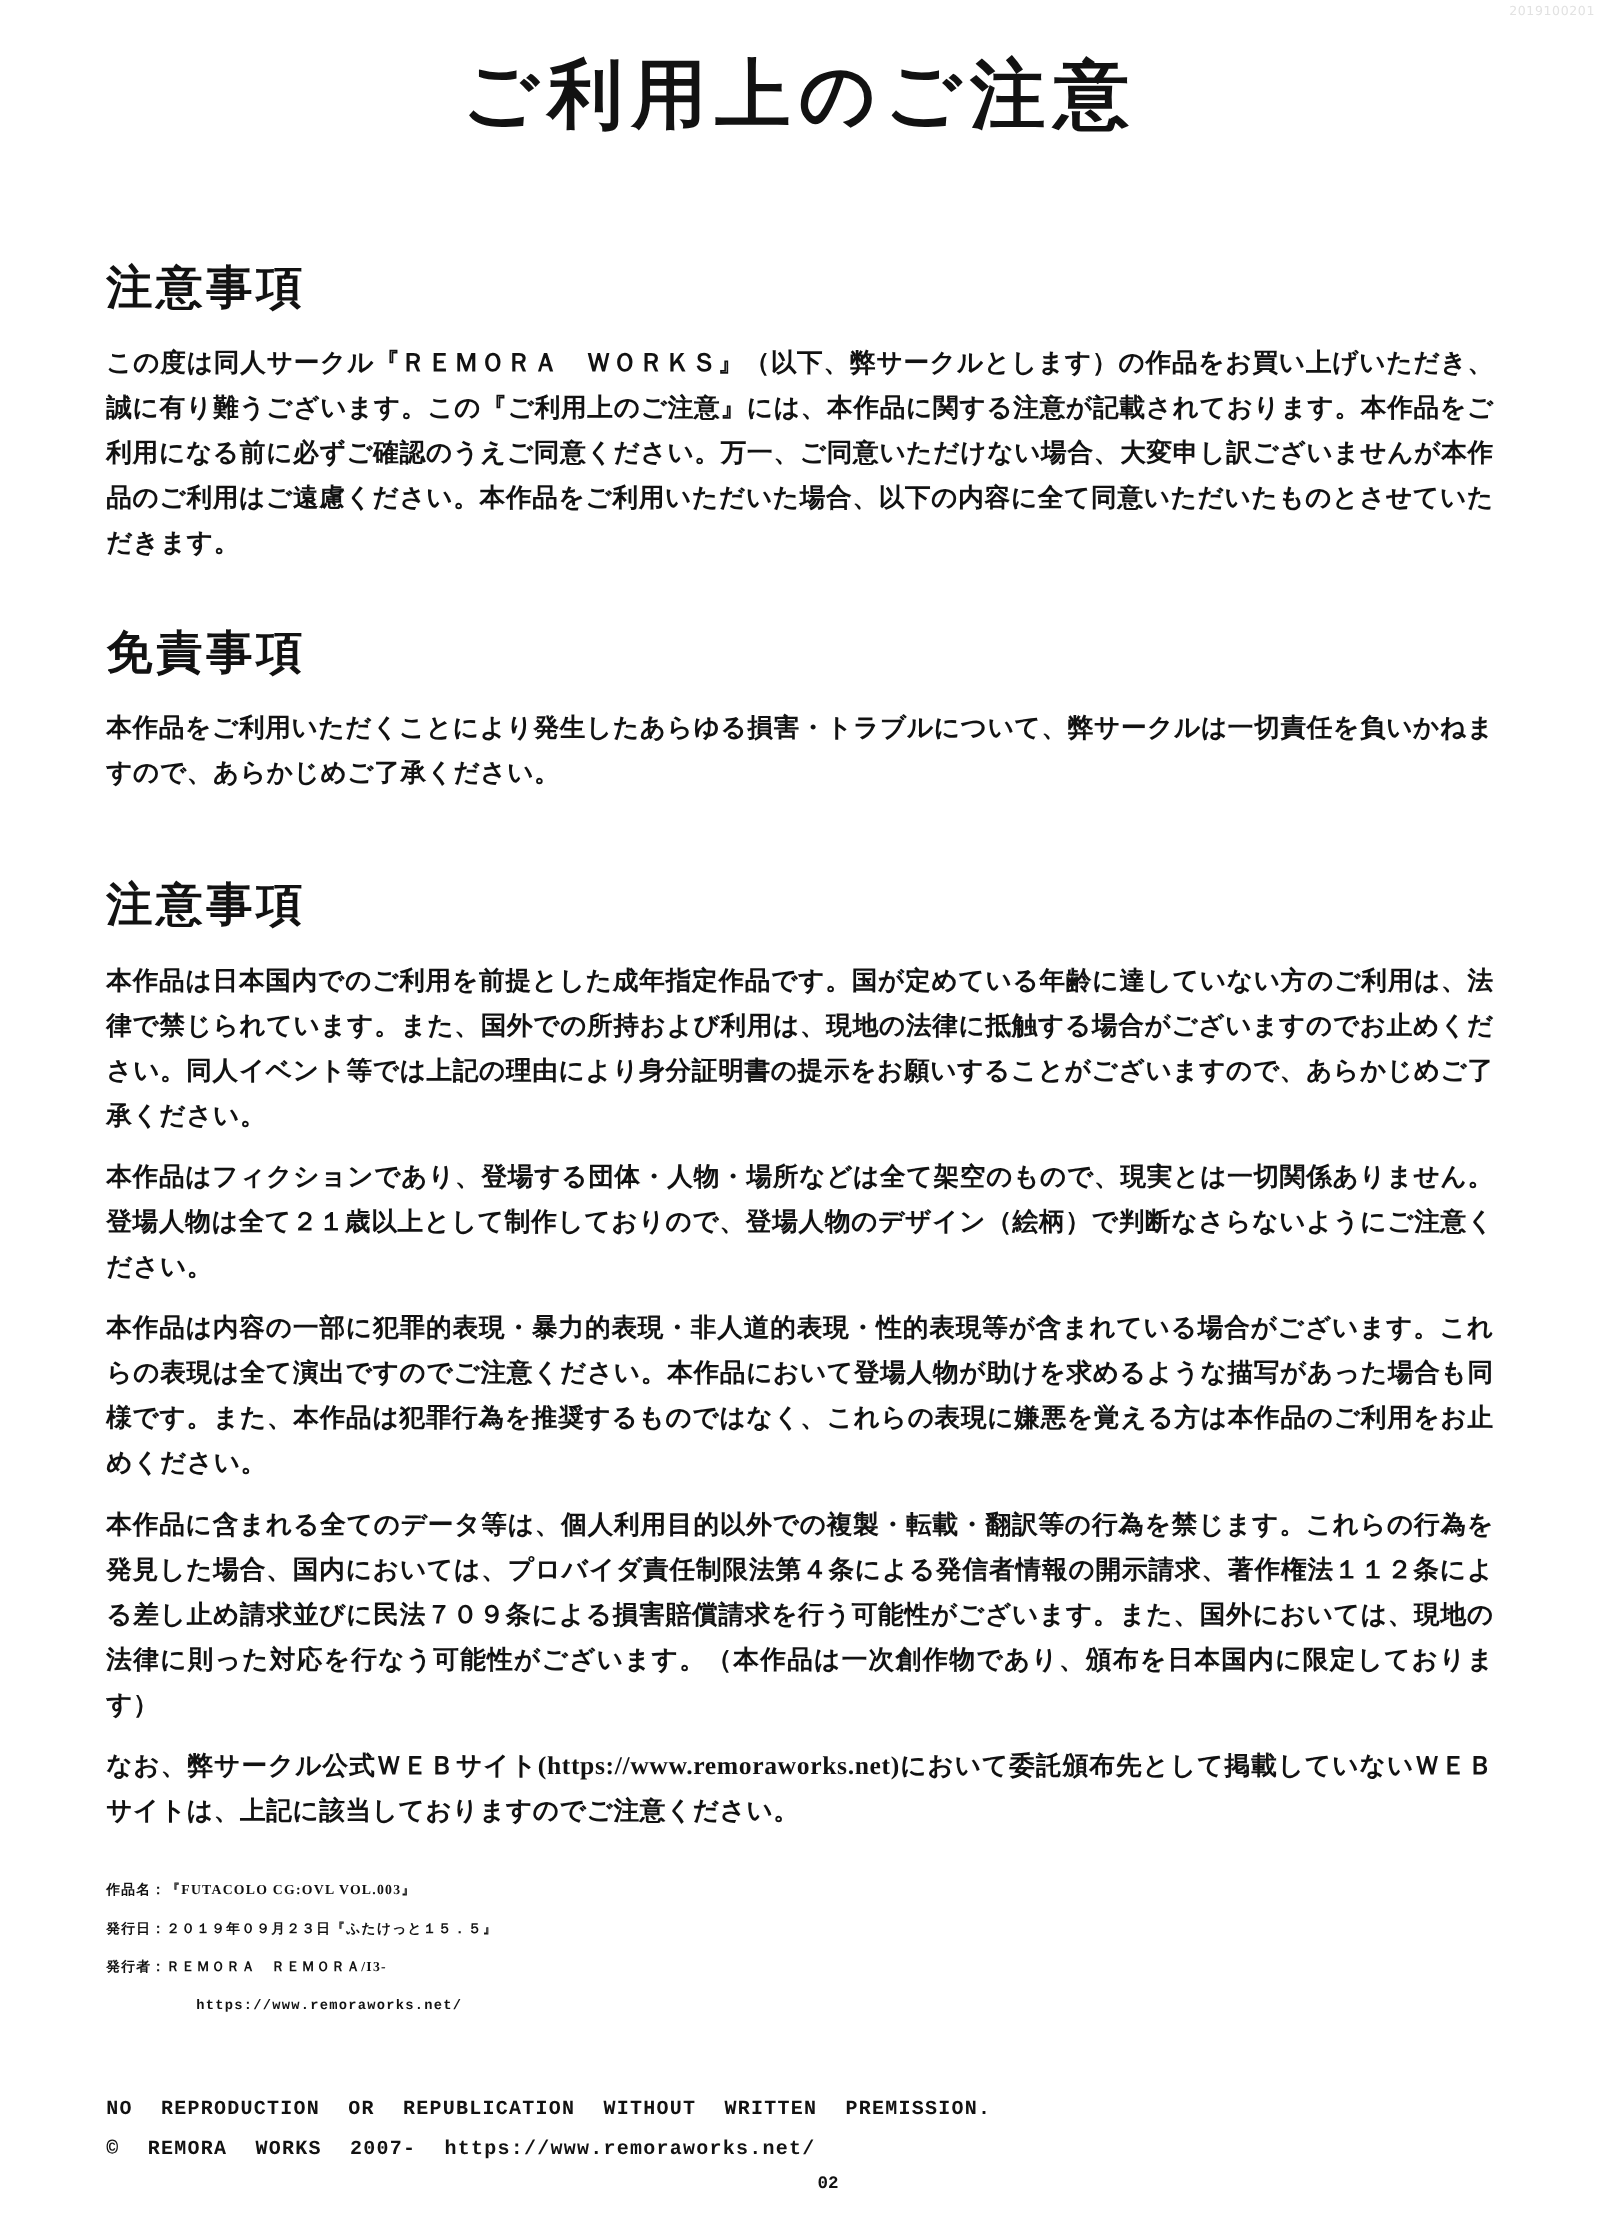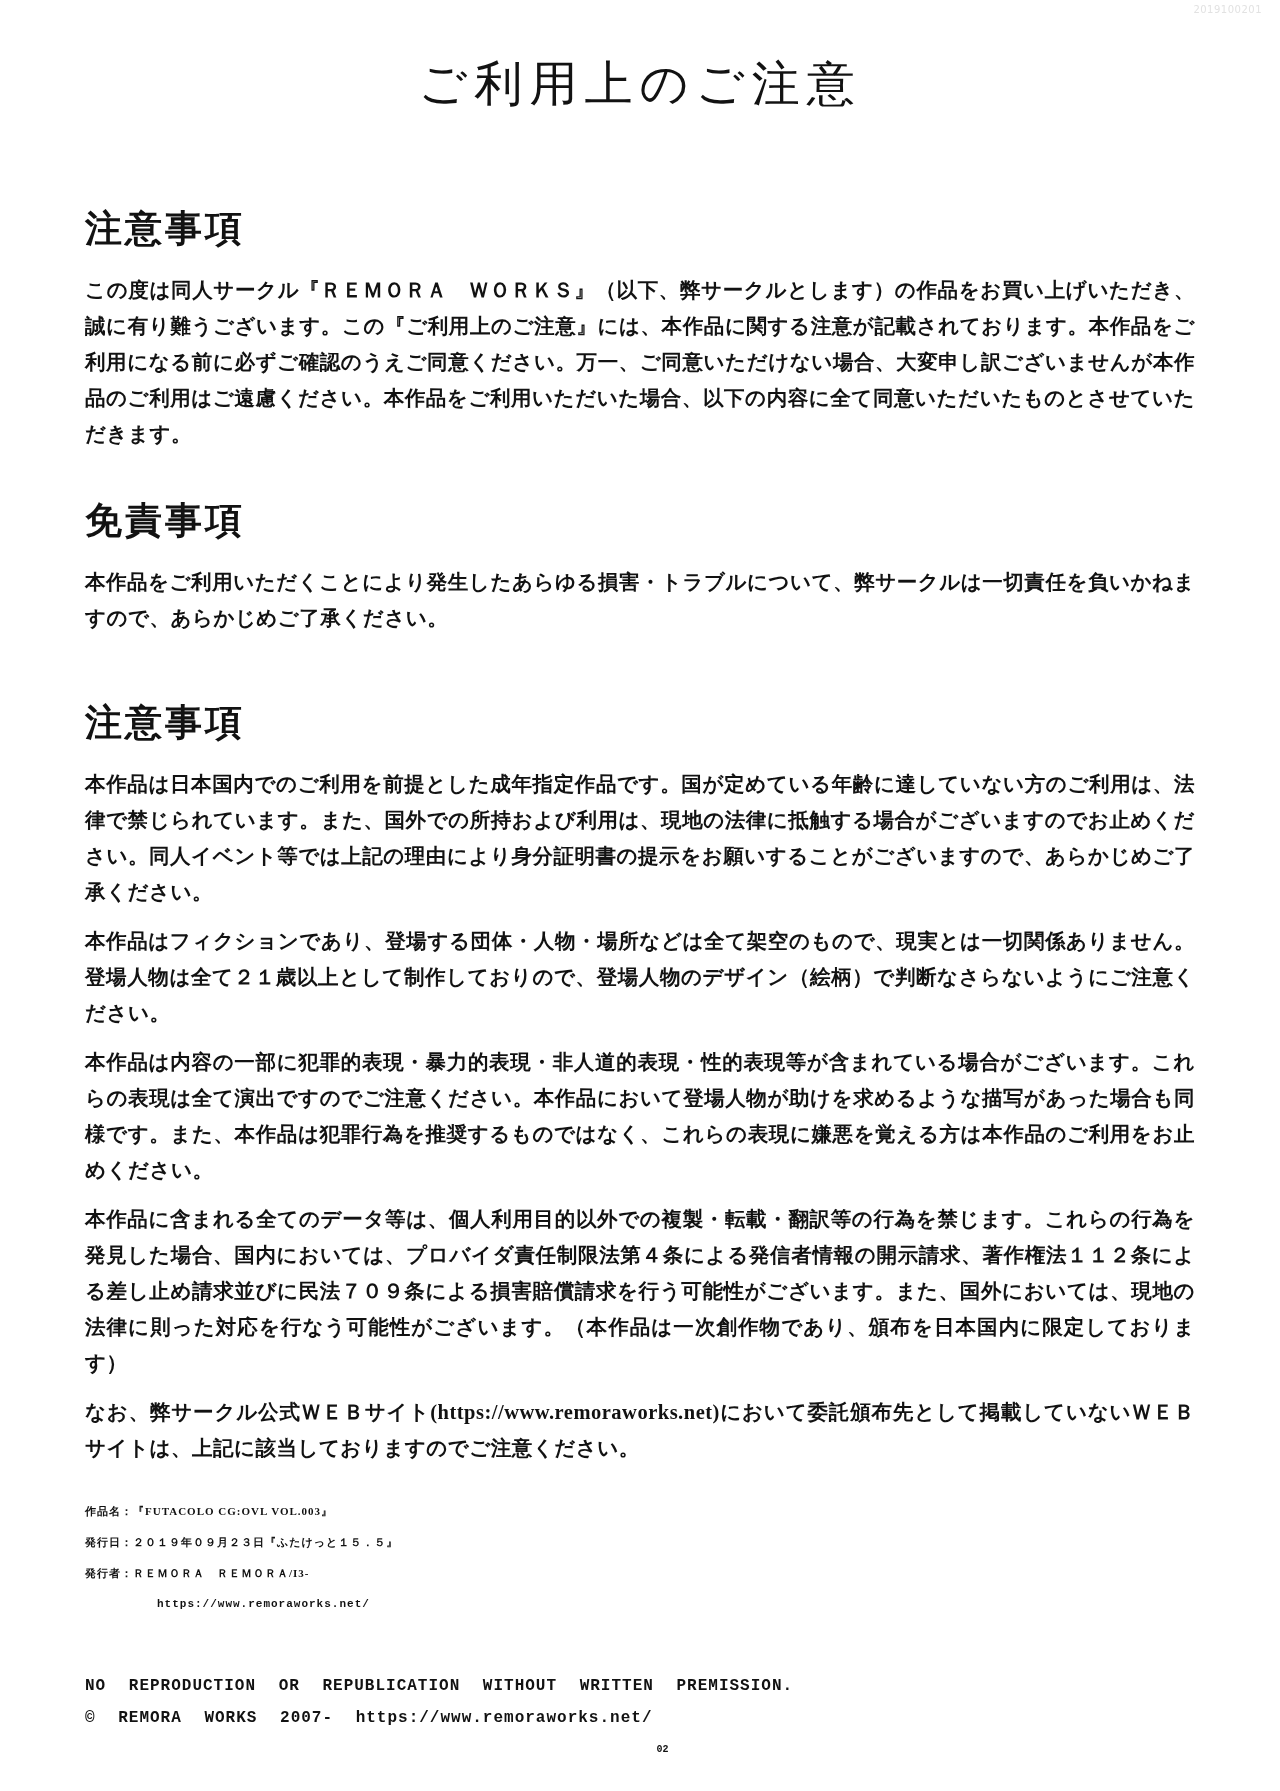--- a/index.html
+++ b/index.html
@@ -8,31 +8,31 @@
     width: 1280px;
     height: 1791px;
     position: relative;
     overflow: hidden;
     color: #121212;
     font-family: "Liberation Serif", "DejaVu Serif", serif;
   }
   .corner-code {
     position: absolute;
     top: 4px;
-    right: 18px;
+    right: 4px;
     font-size: 10px;
     color: #e2e2e2;
     font-family: "DejaVu Sans", sans-serif;
     letter-spacing: 0.5px;
   }
   .doc-title {
-    padding-top: 52px;
+    padding-top: 36px;
     text-align: center;
-    font-size: 48px;
-    font-weight: 400;
+    font-size: 60px;
+    font-weight: 700;
     letter-spacing: 7px;
   }
   .content { padding: 0 85px; }
   section h2 {
     font-size: 37px;
     font-weight: 700;
     letter-spacing: 3px;
     margin-bottom: 18px;
   }
   .sec-intro      { margin-top: 88px; }
@@ -62,21 +62,21 @@
     line-height: 32px;
     word-spacing: 12px;
     letter-spacing: 1px;
   }
   .page-number {
     position: absolute;
     bottom: 36px;
     left: 0;
     right: 0;
     text-align: center;
-    font-size: 10px;
+    font-size: 14px;
     font-family: "Liberation Mono", "DejaVu Sans Mono", monospace;
     font-weight: 600;
     margin-left: 45px;
   }
 </style>
 </head>
 <body>
 
 <div class="corner-code">2019100201</div>
 

